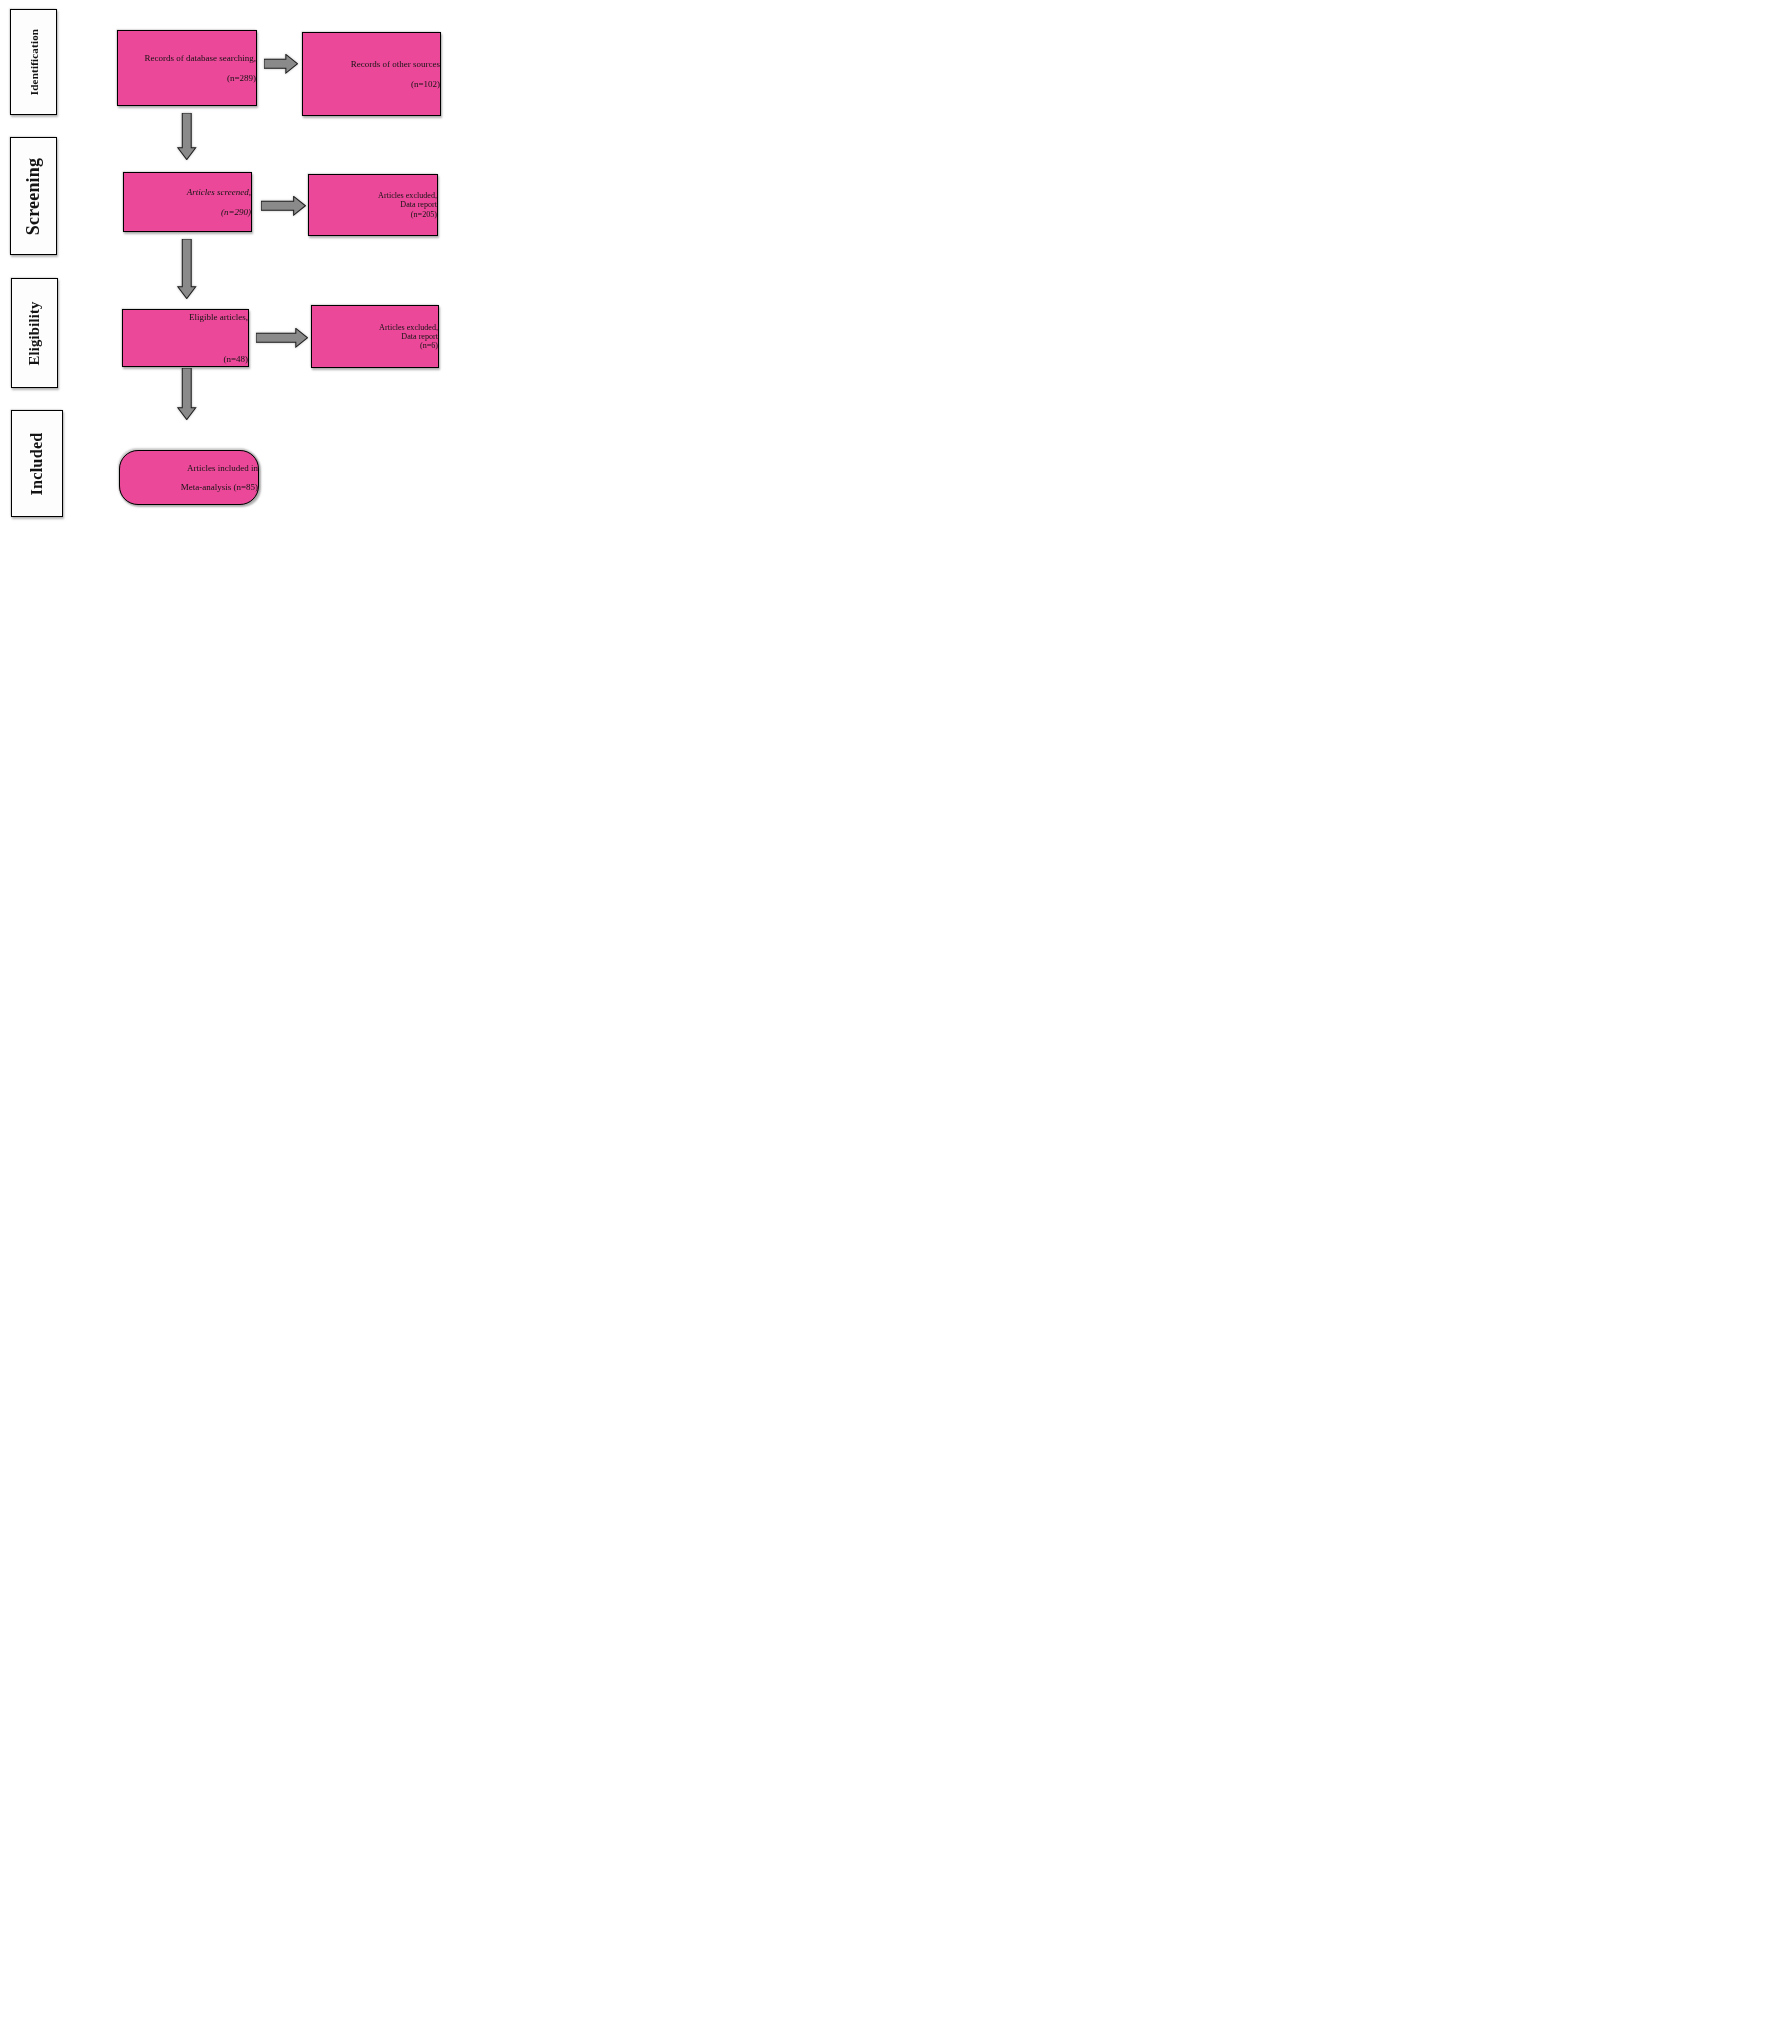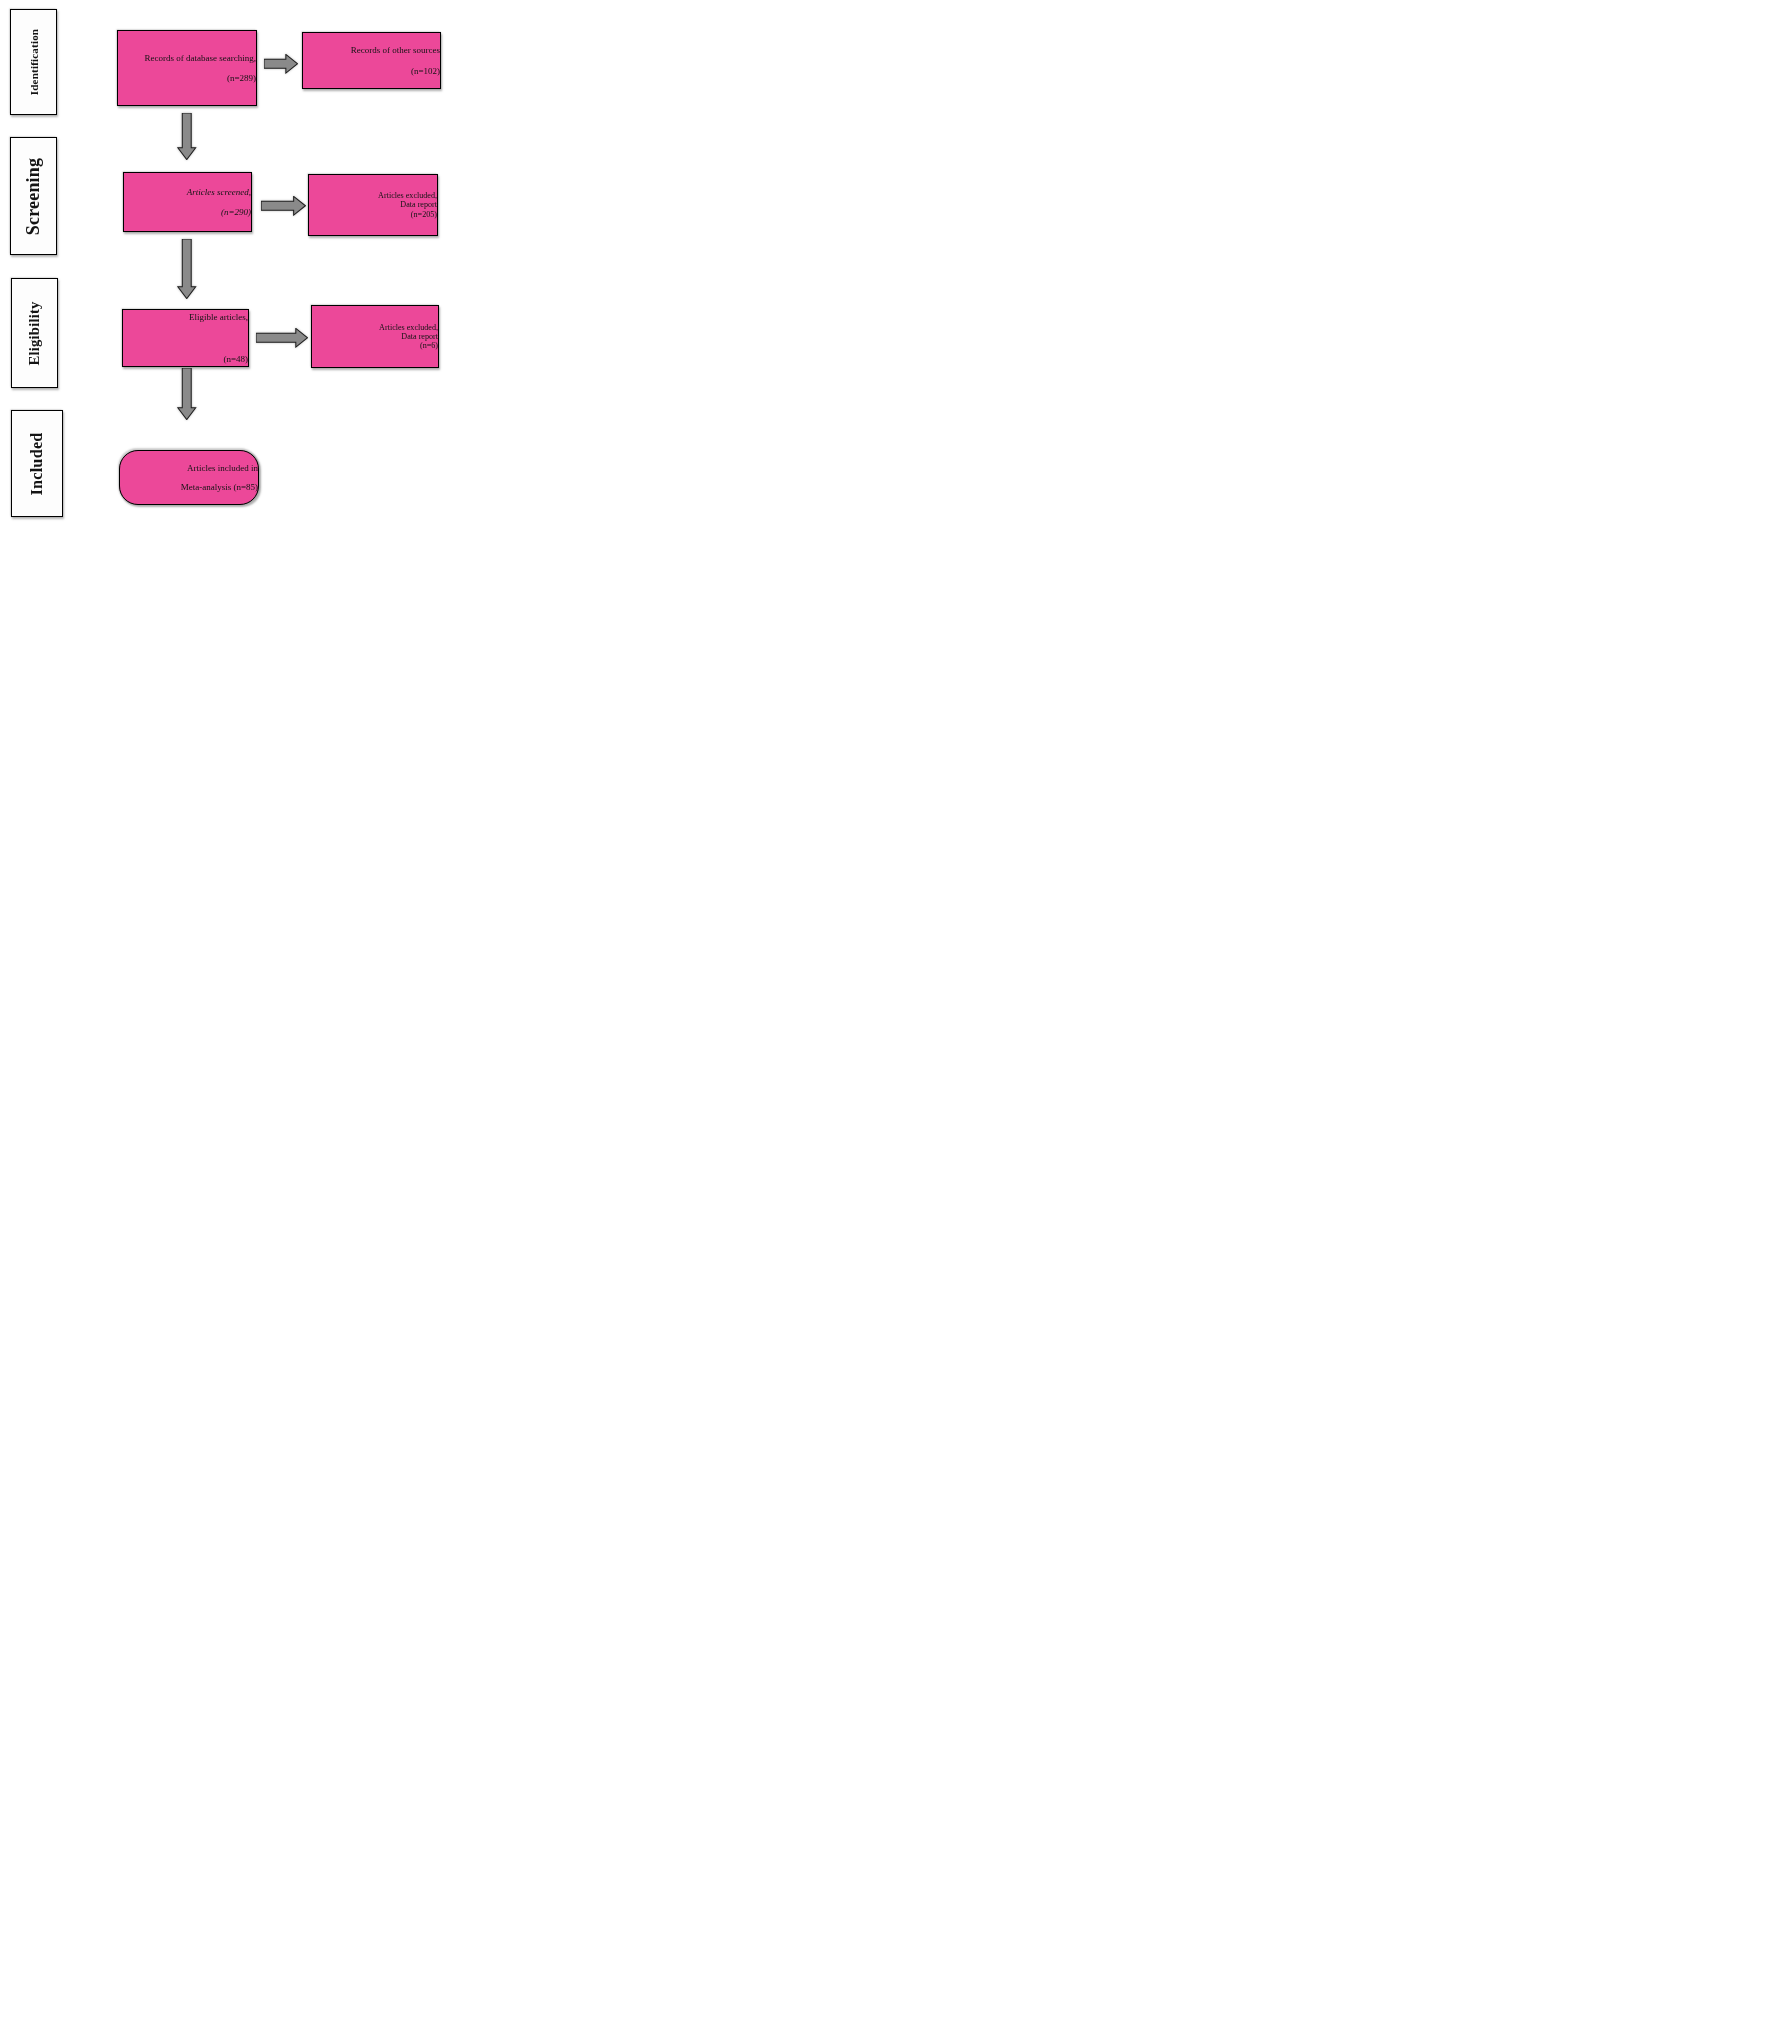--- a/index.html
+++ b/index.html
@@ -90,21 +90,21 @@
 
   <div class="fbox box-main" style="left: 117px; top: 30px; width: 140px; height: 76px; border-color: rgb(0, 0, 0);">
     <div class="bline">Records of database searching,</div>
     <div class="bline">(n=289)</div>
   </div>
 
   <svg class="arrow" style="left:264px; top:54px;" width="34" height="19.5" viewBox="0 0 84 48">
     <polygon points="0,13 54,13 54,1 83,24 54,47 54,35 0,35" fill="#8a8a8a" stroke="#1f1f1f"></polygon>
   </svg>
 
-  <div class="fbox box-main" style="left: 302px; top: 32px; width: 139px; height: 57px; border-color: rgb(0, 0, 0);">
+  <div class="fbox box-main" style="left: 302px; top: 32px; width: 139px; height: 84px; border-color: rgb(0, 0, 0);">
     <div class="bline">Records of other sources</div>
     <div class="bline">(n=102)</div>
   </div>
 
   <svg class="arrow" style="left:177px; top:113px;" width="19.5" height="47" viewBox="0 0 48 116">
     <polygon points="13,0 13,86 2,86 24,115 46,86 35,86 35,0" fill="#8a8a8a" stroke="#1f1f1f"></polygon>
   </svg>
 
   <div class="fbox box-main" style="left: 123px; top: 172px; width: 129px; height: 60px; border-color: rgb(0, 0, 0); font-style: italic;">
     <div class="bline">Articles screened,</div>

